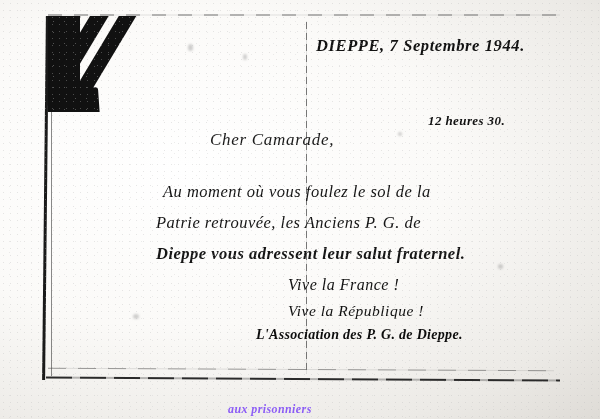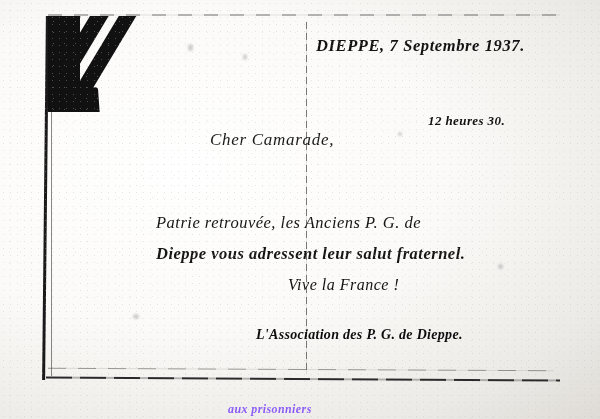--- a/index.html
+++ b/index.html
@@ -247,29 +247,31 @@
     <div class="fold-line"></div>
 
     <div class="ribbon">
       <div class="blk ribbon-fill"></div>
       <div class="blk stripe1"></div>
       <div class="blk stripe2"></div>
       <div class="blk stripe3"></div>
       <div class="blk ribbon-blob"></div>
     </div>
 
-    <div class="txt place-date">DIEPPE, 7 Septembre 1937.</div>
+    <div class="txt place-date">DIEPPE, 7 Septembre 1944.</div>
     <div class="txt time">12 heures 30.</div>
 
     <div class="txt salutation">Cher Camarade,</div>
 
+    <div class="txt body-line bl1">Au moment où vous foulez le sol de la</div>
     <div class="txt body-line bl2">Patrie retrouvée, les Anciens P. G. de</div>
     <div class="txt body-line bl3">Dieppe vous adressent leur salut fraternel.</div>
 
     <div class="txt vive1">Vive la France !</div>
+    <div class="txt vive2">Vive la République !</div>
 
     <div class="txt signature">L'Association des P. G. de Dieppe.</div>
 
     <div class="smudge" style="left:150px; top:30px; width:5px; height:7px;"></div>
     <div class="smudge" style="left:205px; top:40px; width:4px; height:6px;"></div>
     <div class="smudge" style="left:360px; top:118px; width:4px; height:4px;"></div>
     <div class="smudge" style="left:95px; top:300px; width:6px; height:5px;"></div>
     <div class="smudge" style="left:460px; top:250px; width:5px; height:5px;"></div>
   </div>
 

